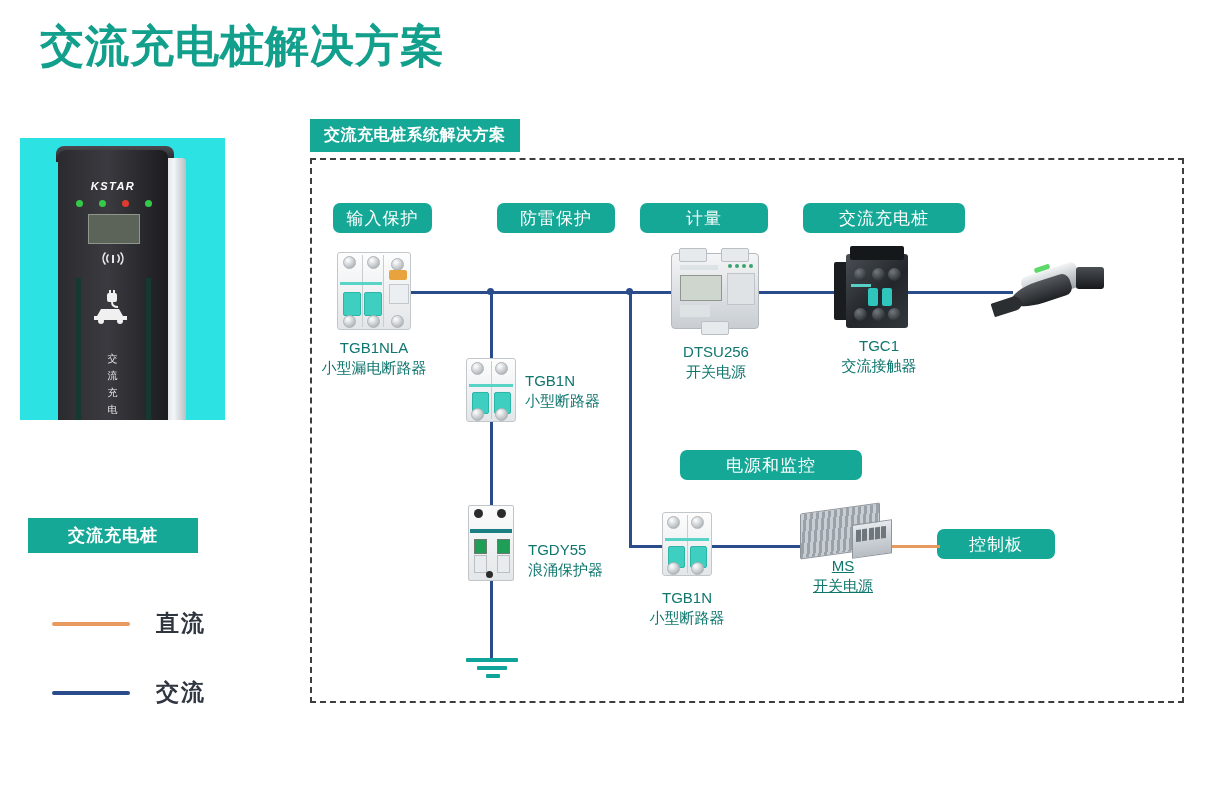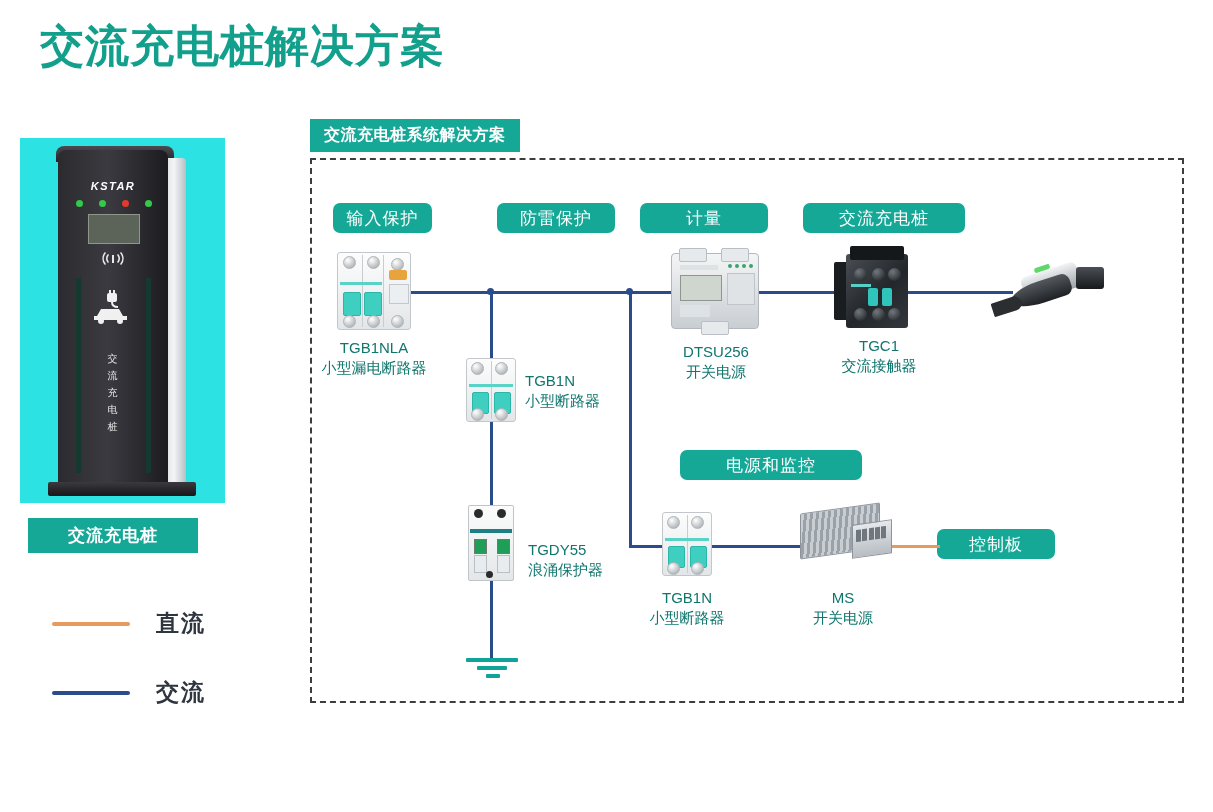--- a/index.html
+++ b/index.html
@@ -10,21 +10,21 @@
   }
   .abs{position:absolute;}
 
   
   #page-title{
     left:16px;top:22px;font-size:44px;font-weight:bold;color:#12A08C;
     letter-spacing:1px;line-height:1.1;white-space:nowrap;margin-left:24px;
   }
 
   
-  #product-figure{left:20px;top:138px;width:205px;height:365px;background:#2DE2E2;overflow:hidden;}
+  #product-figure{left:20px;top:138px;width:205px;height:282px;background:#2DE2E2;overflow:hidden;}
   .pile-body{position:absolute;left:38px;top:12px;width:110px;height:338px;
     background:linear-gradient(90deg,#2b2b2f 0%,#3a3a40 45%,#1c1c20 100%);
     border-radius:8px 8px 2px 2px;}
   .pile-side{position:absolute;left:144px;top:20px;width:22px;height:326px;
     background:linear-gradient(90deg,#d9dde0,#f3f5f6 45%,#b9bfc4);border-radius:4px;}
   .pile-top{position:absolute;left:36px;top:8px;width:118px;height:16px;
     background:linear-gradient(180deg,#4a4a50,#232327);border-radius:8px 8px 0 0;}
   .pile-base{position:absolute;left:28px;top:344px;width:148px;height:14px;
     background:linear-gradient(180deg,#3a3a3f,#17171a);border-radius:2px;}
   .brand{position:absolute;left:0;top:30px;width:110px;text-align:center;color:#fff;
@@ -348,15 +348,15 @@
   <div class="shell" style="left:0;top:0;width:78px;height:44px;"></div>
   <div class="face" style="left:52px;top:14px;width:38px;height:32px;"></div>
   <div class="screws" style="left:56px;top:20px;width:30px;">
     <i></i>
       <i></i>
       <i></i>
       <i></i>
       <i></i>
   </div>
 </div>
-<div class="cmp-label" style="left:790px;top:588px;width:106px;">
+<div class="cmp-label" style="left:790px;top:556px;width:106px;text-decoration:underline;">
   <span>MS</span><br><span>开关电源</span>
 </div>
 
 </body></html>

